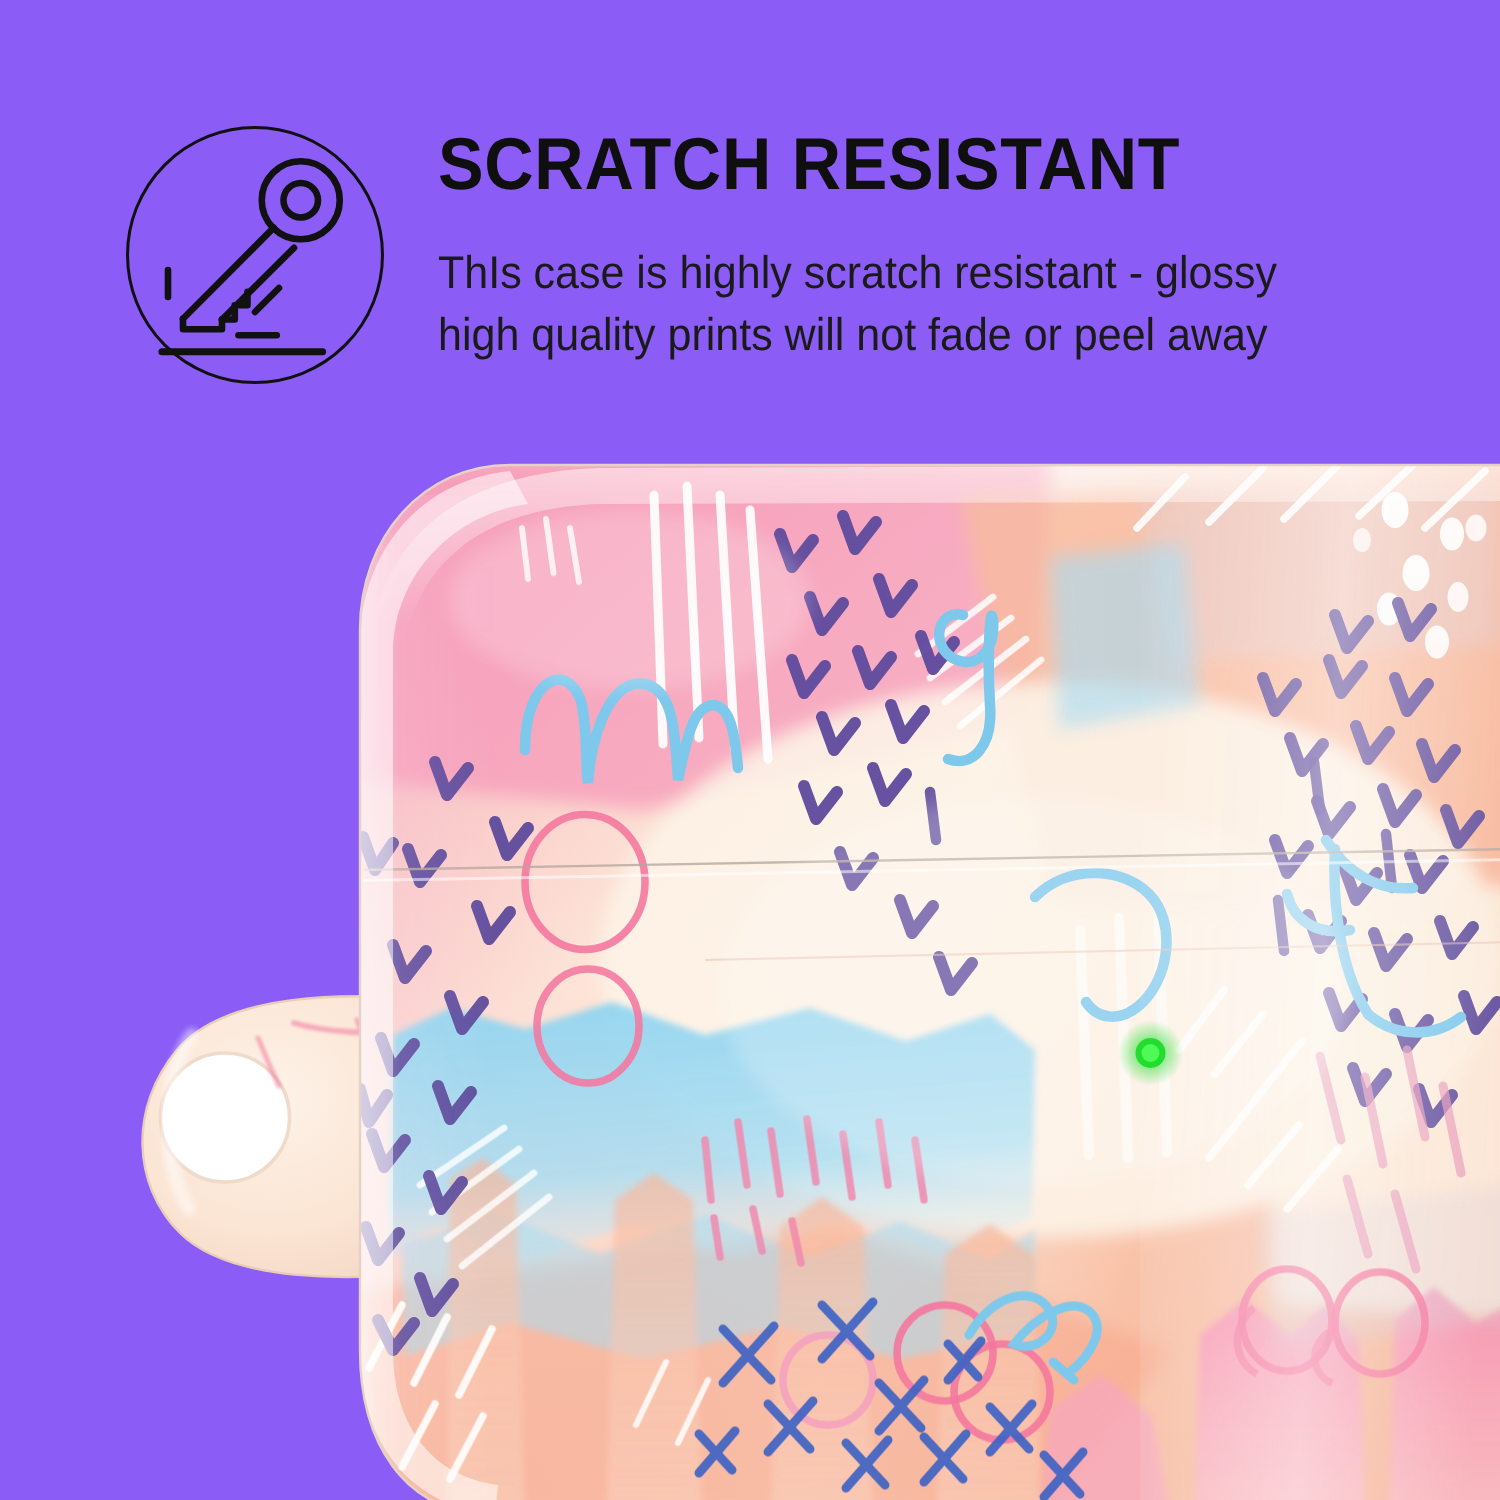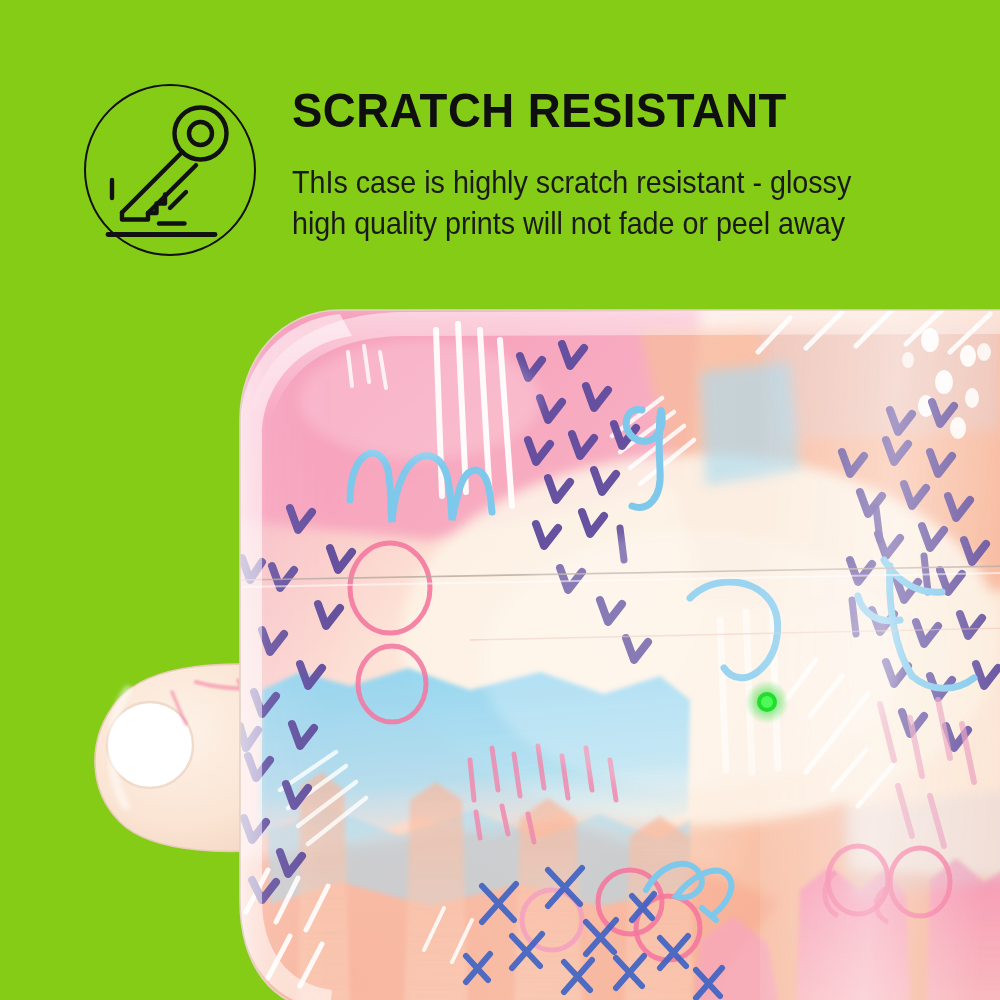--- a/index.html
+++ b/index.html
@@ -8,21 +8,21 @@
     padding: 0;
     background: #ffffff;
   }
   body {
     font-family: "Liberation Sans", sans-serif;
   }
   #page {
     position: relative;
     width: 1000px;
     height: 1000px;
-    background: #84cc16;
+    background: #8b5cf6;
     overflow: hidden;
   }
 
   
   #feature-header {
     position: absolute;
     left: 0; top: 0;
     width: 1000px; height: 300px;
   }
 

